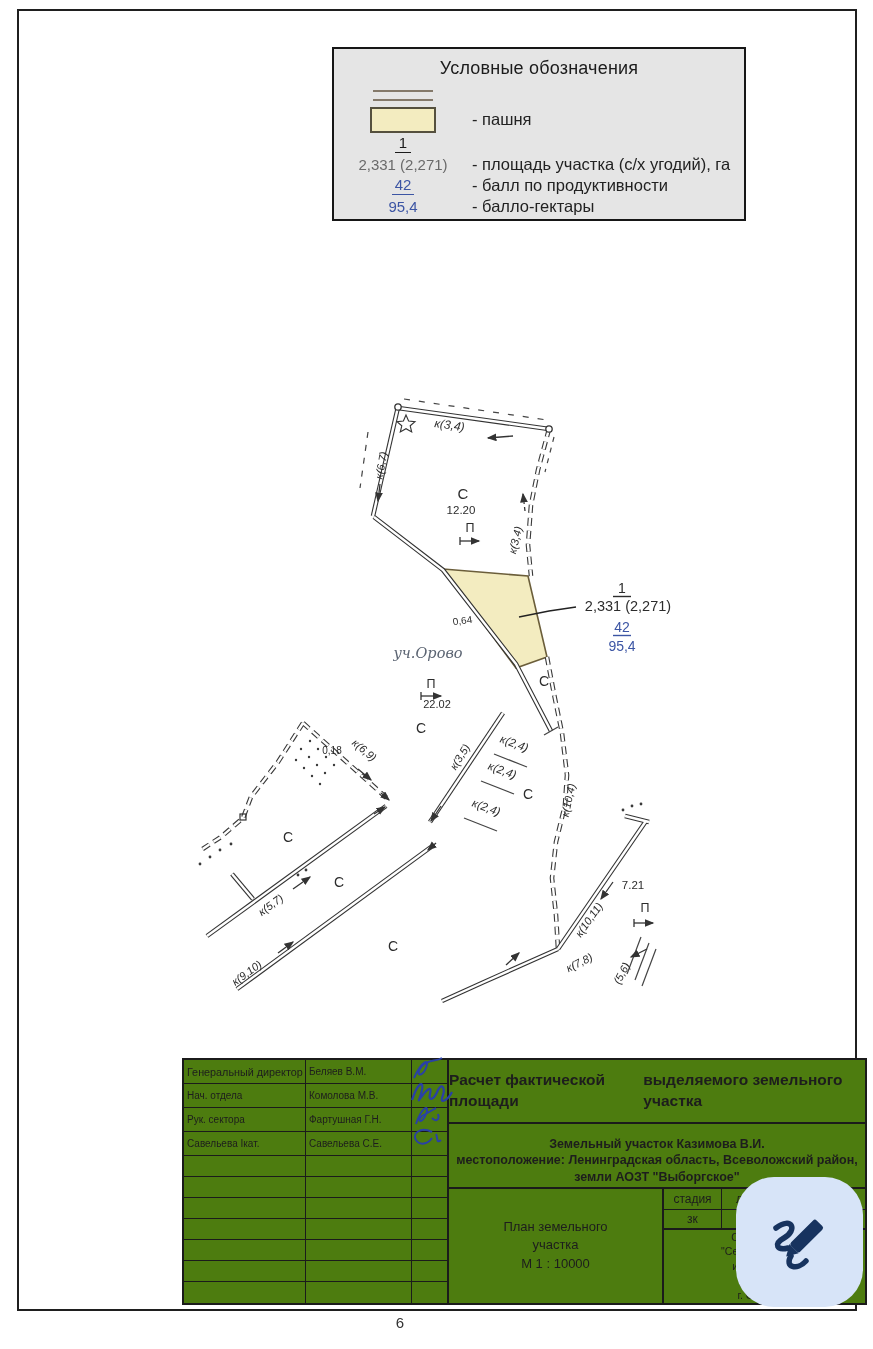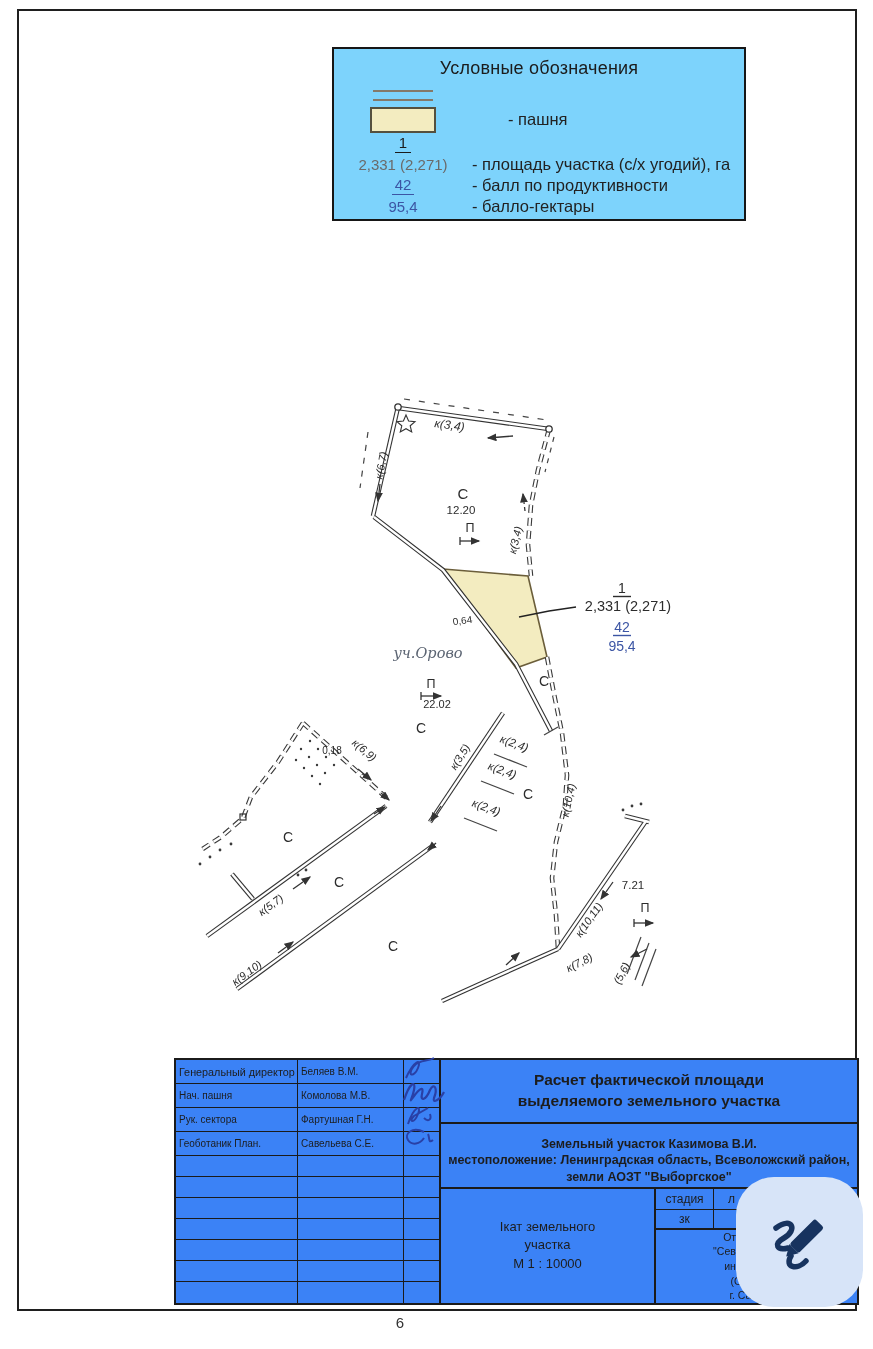--- a/index.html
+++ b/index.html
@@ -2,45 +2,45 @@
 <html><head>
 <meta charset="utf-8">
 <style>
   html,body{margin:0;padding:0;background:#ffffff;}
   body{width:873px;height:1349px;position:relative;overflow:hidden;
        font-family:"Liberation Sans",sans-serif;color:#1d1d1d;}
   .abs{position:absolute;}
   
   .frame{left:17px;top:9px;width:836px;height:1298px;border:2.5px solid #1f1f1f;}
   
-  .legend{left:332px;top:47px;width:410px;height:170px;border:2px solid #161616;background:#7dd3fc;}
+  .legend{left:332px;top:47px;width:410px;height:170px;border:2px solid #161616;background:#e5e5e5;}
   .legend-title{text-align:center;font-size:18px;margin-top:9px;letter-spacing:.2px;color:#1b1b1b;}
   .legend-grid{display:flex;flex-direction:column;margin-top:6px;}
   .lrow{display:flex;align-items:center;min-height:21px;}
   .lsym{width:138px;display:flex;justify-content:center;align-items:center;flex-direction:column;}
   .ltxt{flex:1;font-size:16.5px;color:#222;}
   .sym-line{width:60px;height:7px;border-top:2.5px solid #84796a;border-bottom:2.5px solid #84796a;}
   .sym-rect{width:62px;height:22px;background:#f3ecc0;border:2px solid #55503e;}
   .num{font-size:15px;color:#1b1b1b;}
   .gray{color:#6a6a6a;}
   .blue{color:#3c55a4;}
   .u1{border-bottom:1.6px solid #1b1b1b;padding:0 4px 1px;}
   .u2{border-bottom:1.6px solid #3c55a4;padding:0 3px 1px;}
   
-  .tblock{left:174px;top:1058px;width:681px;height:243px;border:2px solid #1b1b1b;display:flex;background:#3b82f6;}
+  .tblock{left:182px;top:1058px;width:681px;height:243px;border:2px solid #1b1b1b;display:flex;background:#4d7c0f;}
   .tleft{width:263px;border-right:2px solid #1b1b1b;display:grid;
          grid-template-columns:122px 106px 1fr;
          grid-template-rows:repeat(4,24px) repeat(7,1fr);}
   .tleft>div{border-right:1.5px solid #1b1b1b;border-bottom:1.5px solid #1b1b1b;
              font-size:10px;display:flex;align-items:center;padding:0 3px;overflow:visible;white-space:nowrap;}
   .tleft>div:nth-child(3n){border-right:none;}
   .sig{position:relative;overflow:visible!important;}
   .sig svg{position:absolute;left:-4px;top:-6px;overflow:visible;}
   .tright{flex:1;display:flex;flex-direction:column;}
-  .t-doc{height:70px;border-bottom:2px solid #1b1b1b;display:flex;flex-direction:column;justify-content:center;align-items:center;font-size:15.5px;font-weight:bold;line-height:1.35;}
+  .t-doc{height:70px;border-bottom:2px solid #1b1b1b;display:flex;justify-content:center;align-items:center;font-size:15.5px;font-weight:bold;line-height:1.35;}
   .t-sub{height:58px;border-bottom:2px solid #1b1b1b;display:flex;flex-direction:column;justify-content:center;align-items:center;font-size:12.5px;font-weight:bold;line-height:1.35;text-align:center;margin-top:11px;}
   .t-bot{flex:1;display:flex;}
   .t-plan{width:213px;border-right:2px solid #1b1b1b;display:flex;flex-direction:column;justify-content:center;align-items:center;font-size:13px;line-height:1.45;}
   .t-stage-wrap{flex:1;display:flex;flex-direction:column;}
   .stage-row{height:20px;display:flex;border-bottom:1.5px solid #1b1b1b;font-size:12px;}
   .stage-row .c1{width:57px;border-right:1.5px solid #1b1b1b;display:flex;justify-content:center;align-items:center;}
   .stage-row .c2{flex:1;display:flex;align-items:center;padding-left:14px;}
   .stage-row2{height:18px;border-bottom:2px solid #1b1b1b;}
   .t-org{flex:1;display:flex;flex-direction:column;justify-content:center;align-items:center;font-size:10.5px;line-height:1.4;text-align:center;}
   
@@ -54,21 +54,21 @@
 <div class="abs frame"></div>
 
 <div class="abs legend">
   <div class="legend-title">Условные обозначения</div>
   <div class="legend-grid">
     <div class="lrow">
       <div class="lsym">
           <div class="sym-line"></div>
         </div>
     </div>
-    <div class="lrow" style="min-height:27px;gap:36px;">
+    <div class="lrow" style="min-height:27px;">
       <div class="lsym">
           <div class="sym-rect"></div>
         </div>
       <div class="ltxt">- пашня</div>
     </div>
     <div class="lrow">
       <div class="lsym">
           <span class="num u1">1</span>
         </div>
     </div>
@@ -252,35 +252,35 @@
 
 <div class="abs tblock">
   <div class="tleft">
     <div style="font-size:10.8px;">Генеральный директор</div>
     <div>Беляев В.М.</div>
     <div class="sig">
       <svg width="42" height="30">
           <path d="M6,24 C14,6 22,4 18,14 C14,24 6,22 14,12 C20,5 28,8 34,4" stroke="#2940a6" stroke-width="2" fill="none"></path>
         </svg>
     </div>
-    <div>Нач. пашня</div>
+    <div>Нач. отдела</div>
     <div>Комолова М.В.</div>
     <div class="sig">
       <svg width="46" height="34">
           <path d="M4,22 C10,4 16,2 14,12 C12,22 8,26 14,18 C20,10 24,8 22,16 C20,24 26,22 30,12 C34,4 38,10 34,20 C32,26 40,22 44,14" stroke="#2940a6" stroke-width="2.2" fill="none"></path>
         </svg>
     </div>
     <div>Рук. сектора</div>
     <div>Фартушная Г.Н.</div>
     <div class="sig">
       <svg width="40" height="30">
           <path d="M8,22 C14,4 22,2 18,12 C14,22 8,20 14,14 L28,6 M24,16 C28,20 32,18 30,12" stroke="#2940a6" stroke-width="2" fill="none"></path>
         </svg>
     </div>
-    <div>Геоботаник План.</div>
+    <div>Савельева Iкат.</div>
     <div>Савельева С.Е.</div>
     <div class="sig">
       <svg width="40" height="26">
           <path d="M24,6 C12,0 4,8 8,14 C12,20 20,18 24,12 M28,8 C30,12 28,18 33,14" stroke="#2940a6" stroke-width="2" fill="none"></path>
         </svg>
     </div>
     <div></div>
       <div></div>
       <div></div>
     <div></div>
@@ -307,21 +307,21 @@
       <span>Расчет фактической площади</span>
       <span>выделяемого земельного участка</span>
     </div>
     <div class="t-sub">
       <span>Земельный участок Казимова В.И.</span>
       <span>местоположение: Ленинградская область, Всеволожский район,</span>
       <span>земли АОЗТ "Выборгское"</span>
     </div>
     <div class="t-bot">
       <div class="t-plan">
-        <span>Iкат земельного</span>
+        <span>План земельного</span>
         <span>участка</span>
         <span>М 1 : 10000</span>
       </div>
       <div class="t-stage-wrap">
         <div class="stage-row">
           <div class="c1">стадия</div>
           <div class="c2">л</div>
         </div>
         <div class="stage-row stage-row2">
           <div class="c1">зк</div>

